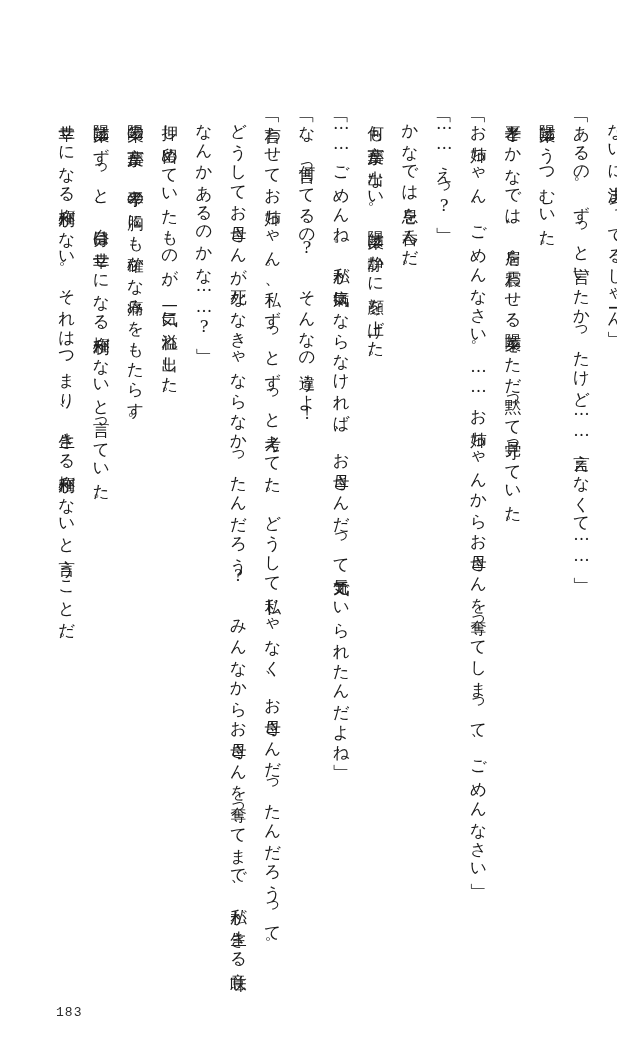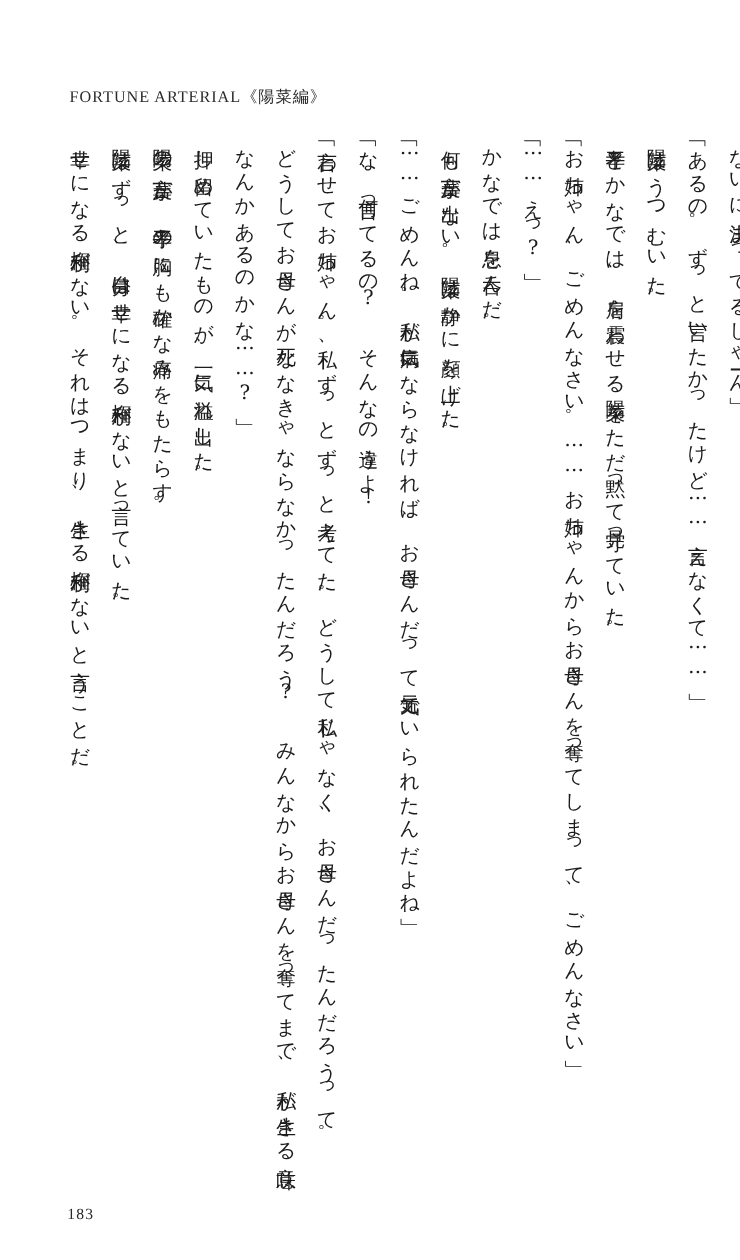--- a/index.html
+++ b/index.html
@@ -62,32 +62,29 @@
     display: block;
   }
   
   .page-number {
     position: absolute;
     left: 56px;
     bottom: 30px;
     font-size: 13px;
     letter-spacing: 0.08em;
     color: #2a2a2a;
-    font-family: Liberation Serif, serif;
+    font-family: Liberation Mono, monospace;
     text-align: center;
   }
 </style>
 </head>
 <body>
 
 <div class="page">
 
-  <div class="running-head">
-    <span class="rh-title">FORTUNE ARTERIAL</span><span class="rh-vol">《陽菜編》</span>
-  </div>
 
   <div class="body-area">
     <div class="vtext" id="vtext"><span class="vline">ないに決まってるじゃーん」</span><span class="vline">「あるの。ずっと言いたかったけど……言えなくて……」</span><span class="vline">陽菜はうつむいた。</span><span class="vline">孝平とかなでは、肩を震わせる陽菜をただ黙って見守っていた。</span><span class="vline">「お姉ちゃん、ごめんなさい。……お姉ちゃんからお母さんを奪ってしまって、ごめんなさい」</span><span class="vline">「……えっ?」</span><span class="vline">かなでは息を呑んだ。</span><span class="vline">何も言葉が出ない。陽菜は静かに顔を上げた。</span><span class="vline">「……ごめんね。私が病気にならなければ、お母さんだって元気でいられたんだよね」</span><span class="vline">「な、何言ってるの? そんなの違うよ!</span><span class="vline">「言わせてお姉ちゃん。私、ずっとずっと考えてた。どうして私じゃなく、お母さんだったんだろうって。どうしてお母さんが死ななきゃならなかったんだろう? みんなからお母さんを奪ってまで、私が生きる意味なんかあるのかな……?」</span><span class="vline">押し留めていたものが、一気に溢れ出した。</span><span class="vline">陽菜の言葉が、孝平の胸にも確かな痛みをもたらす。</span><span class="vline">陽菜はずっと、自分は幸せになる権利がないと言っていた。</span><span class="vline">幸せになる権利がない。それはつまり、生きる権利がないと言うことだ。</span></div>
   </div>
 
   <div class="page-number">183</div>
 
 </div>
 
 </body></html>

